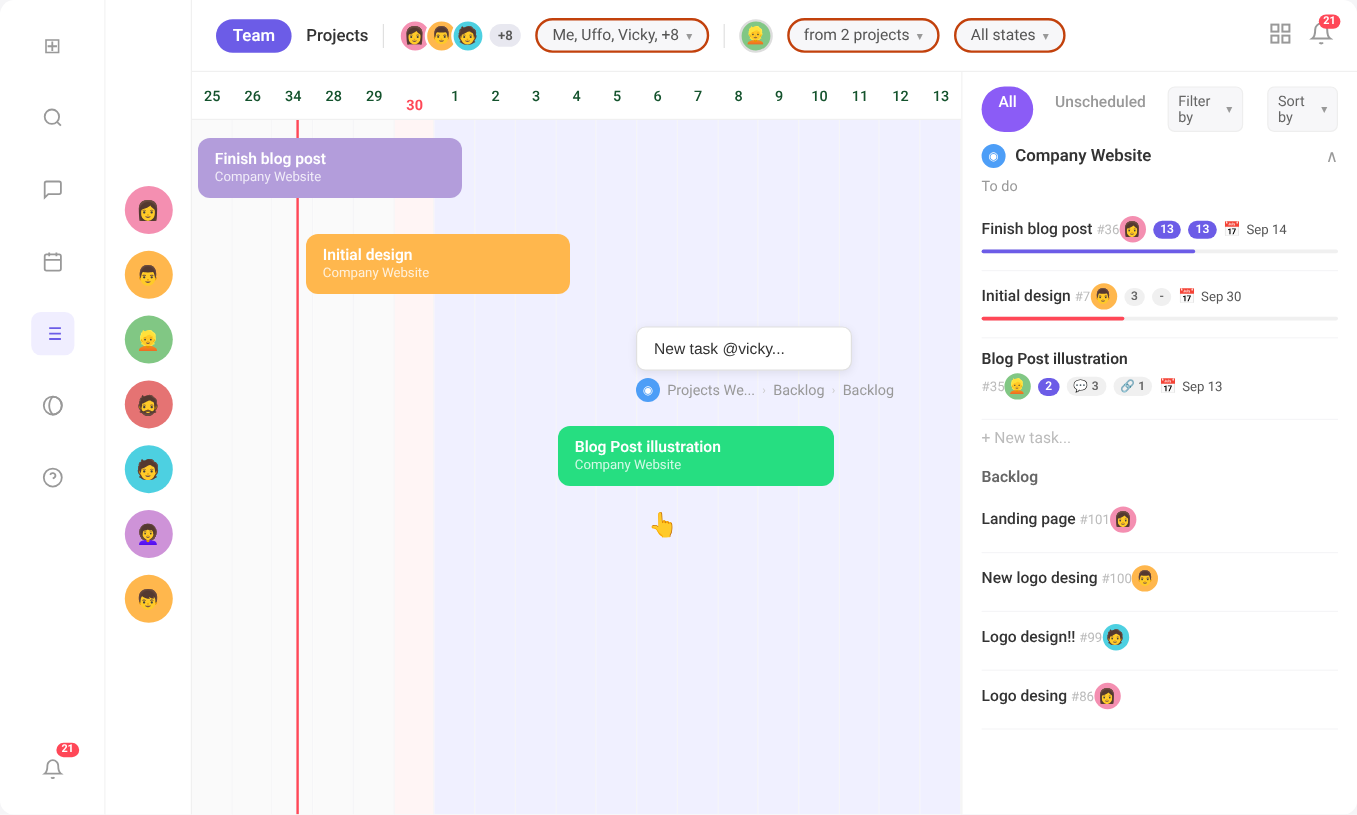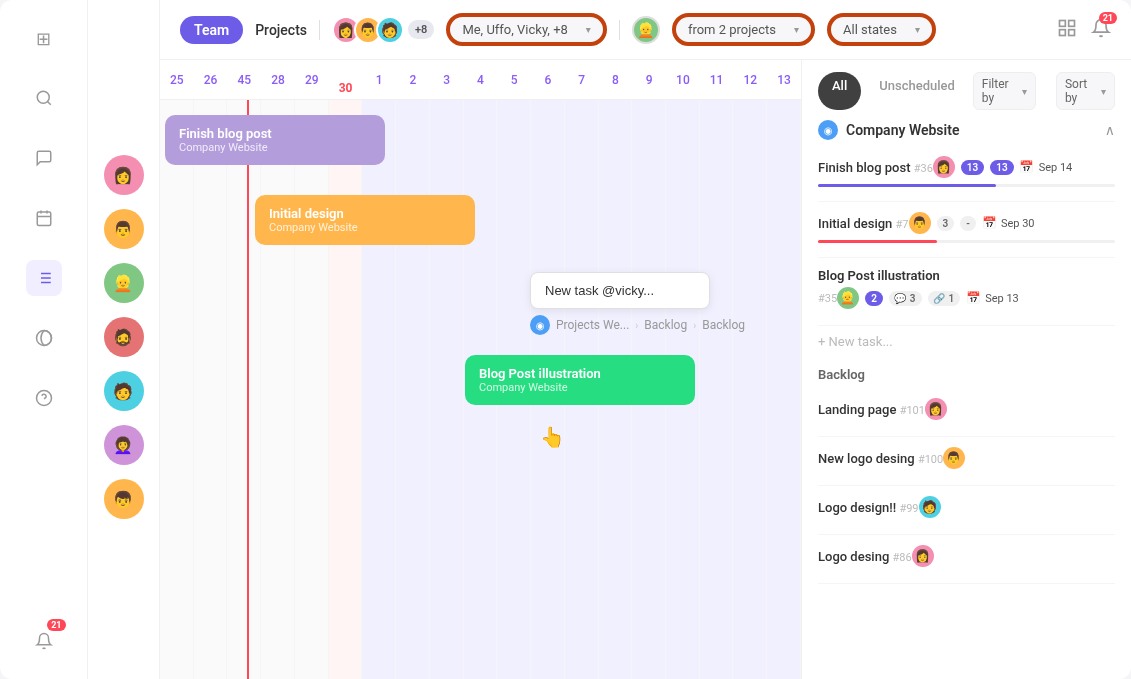--- a/index.html
+++ b/index.html
@@ -140,23 +140,23 @@
       color: #555;
       font-size: 11px;
       font-weight: 600;
       padding: 3px 7px;
       border-radius: 12px;
       margin-left: 4px;
     }
     .toolbar-filter {
       display: flex;
       align-items: center;
-      gap: 18px;
+      gap: 6px;
       background: #f7f7f9;
-      border: 4px solid #c2410c;
+      border: 2px solid #c2410c;
       border-radius: 20px;
       padding: 5px 12px;
       font-size: 13px;
       color: #555;
       cursor: pointer;
     }
     .caret { font-size: 10px; color: #999; }
     .toolbar-right {
       margin-left: auto;
       display: flex;
@@ -180,21 +180,21 @@
       height: 40px;
       display: flex;
       align-items: center;
       border-bottom: 1px solid #f0f0f0;
       background: #fff;
     }
     .date-cell {
       flex: 1;
       text-align: center;
       font-size: 12px;
-      color: #8b5cf6;
+      color: #14532d;
       font-weight: 500;
     }
     .date-cell.today {
       color: #ff4757;
       font-weight: 700;
       margin-top: 16px;
     }
     .timeline-body {
       position: relative;
       height: calc(100% - 40px);
@@ -313,21 +313,21 @@
     }
     .panel-tab {
       padding: 6px 14px;
       border-radius: 20px;
       font-size: 13px;
       font-weight: 500;
       cursor: pointer;
       color: #999;
     }
     .panel-tab.active {
-      background: #404040;
+      background: #8b5cf6;
       color: white;
     }
     .filter-btn {
       display: flex;
       align-items: center;
       gap: 4px;
       font-size: 12px;
       color: #666;
       cursor: pointer;
       padding: 4px 8px;
@@ -615,21 +615,21 @@
         </div>
       </div>
     </div>
 
     <div class="gantt-area">
       <div class="timeline">
 
         <div class="timeline-header">
           <div class="date-cell">25</div>
           <div class="date-cell">26</div>
-          <div class="date-cell">45</div>
+          <div class="date-cell">34</div>
           <div class="date-cell">28</div>
           <div class="date-cell">29</div>
           <div class="date-cell today">30</div>
           <div class="date-cell">1</div>
           <div class="date-cell">2</div>
           <div class="date-cell">3</div>
           <div class="date-cell">4</div>
           <div class="date-cell">5</div>
           <div class="date-cell">6</div>
           <div class="date-cell">7</div>
@@ -718,20 +718,21 @@
 
         <div class="panel-body">
 
           <div class="section-header">
             <div class="section-title-row">
               <div class="section-icon">◉</div>
               <span class="section-title">Company Website</span>
             </div>
             <div class="collapse-btn">∧</div>
           </div>
+          <div class="section-subtitle">To do</div>
 
           <div class="task-item">
             <div class="task-item-top">
               <span class="task-item-name">
                 Finish blog post <span class="task-num">#36</span>
               </span>
               <div class="task-item-meta">
                 <div class="meta-avatar" style="background:#f48fb1;">👩</div>
                 <div class="meta-count">13</div>
                 <div class="meta-count">13</div>

